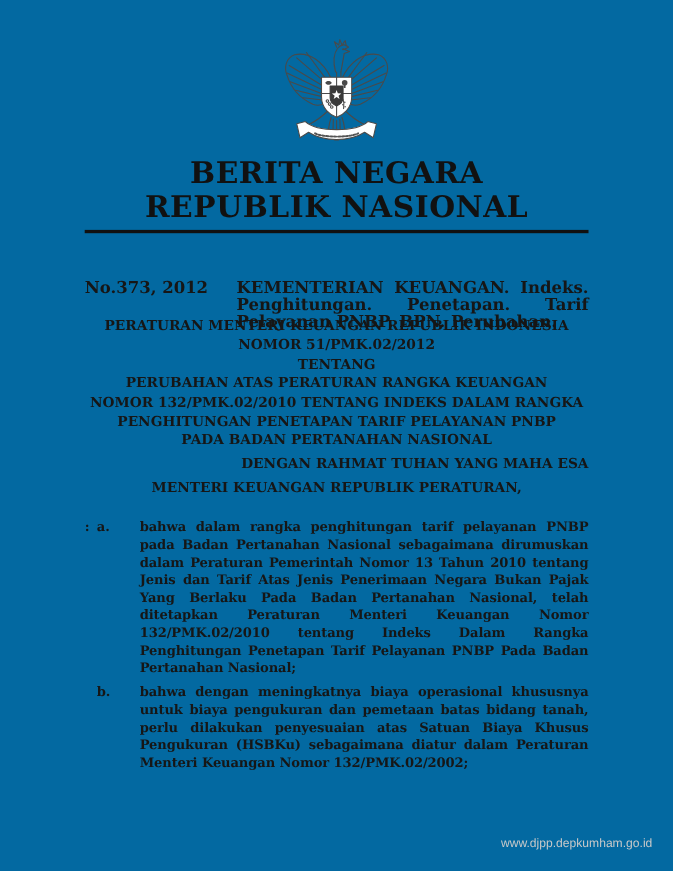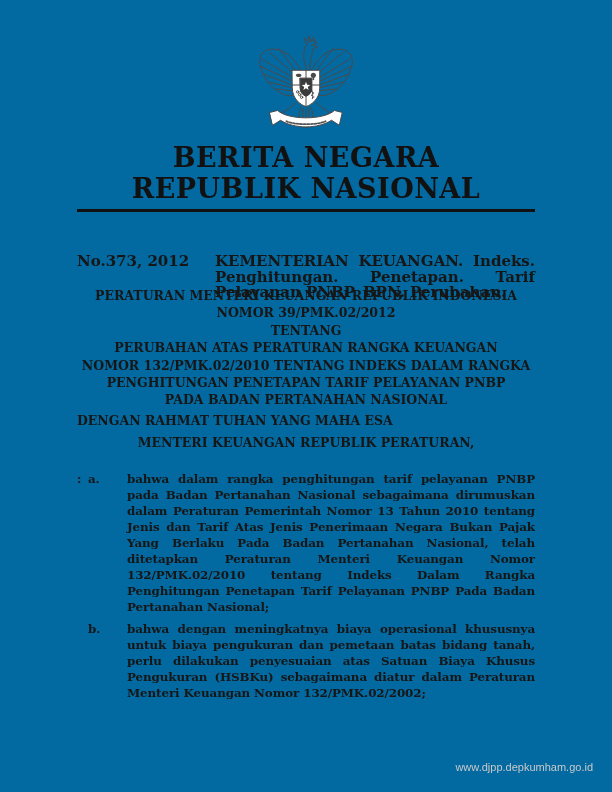--- a/index.html
+++ b/index.html
@@ -71,21 +71,21 @@
     text-align: center;
     font-size: 12.5px;
     line-height: 17.4px;
   }
 
   .invocation {
     position: absolute;
     top: 413px;
     left: 77px;
     width: 458px;
-    text-align: left;
+    text-align: right;
     font-size: 12.5px;
   }
   .authority {
     position: absolute;
     top: 435px;
     left: 77px;
     width: 458px;
     text-align: center;
     font-size: 12.5px;
   }
@@ -191,21 +191,21 @@
 
   <div class="rule"></div>
 
   <div class="issue-row">
     <div class="issue-number">No.373, 2012</div>
     <div class="issue-subject">KEMENTERIAN KEUANGAN. Indeks. Penghitungan. Penetapan. Tarif Pelayanan PNBP. BPN. Perubahan.</div>
   </div>
 
   <div class="title-block">
     <div>PERATURAN MENTERI KEUANGAN REPUBLIK INDONESIA</div>
-    <div>NOMOR 39/PMK.02/2012</div>
+    <div>NOMOR 51/PMK.02/2012</div>
     <div>TENTANG</div>
     <div>PERUBAHAN ATAS PERATURAN RANGKA KEUANGAN</div>
     <div>NOMOR 132/PMK.02/2010 TENTANG INDEKS DALAM RANGKA</div>
     <div>PENGHITUNGAN PENETAPAN TARIF PELAYANAN PNBP</div>
     <div>PADA BADAN PERTANAHAN NASIONAL</div>
   </div>
 
   <div class="invocation">DENGAN RAHMAT TUHAN YANG MAHA ESA</div>
   <div class="authority">MENTERI KEUANGAN REPUBLIK PERATURAN,</div>
 

